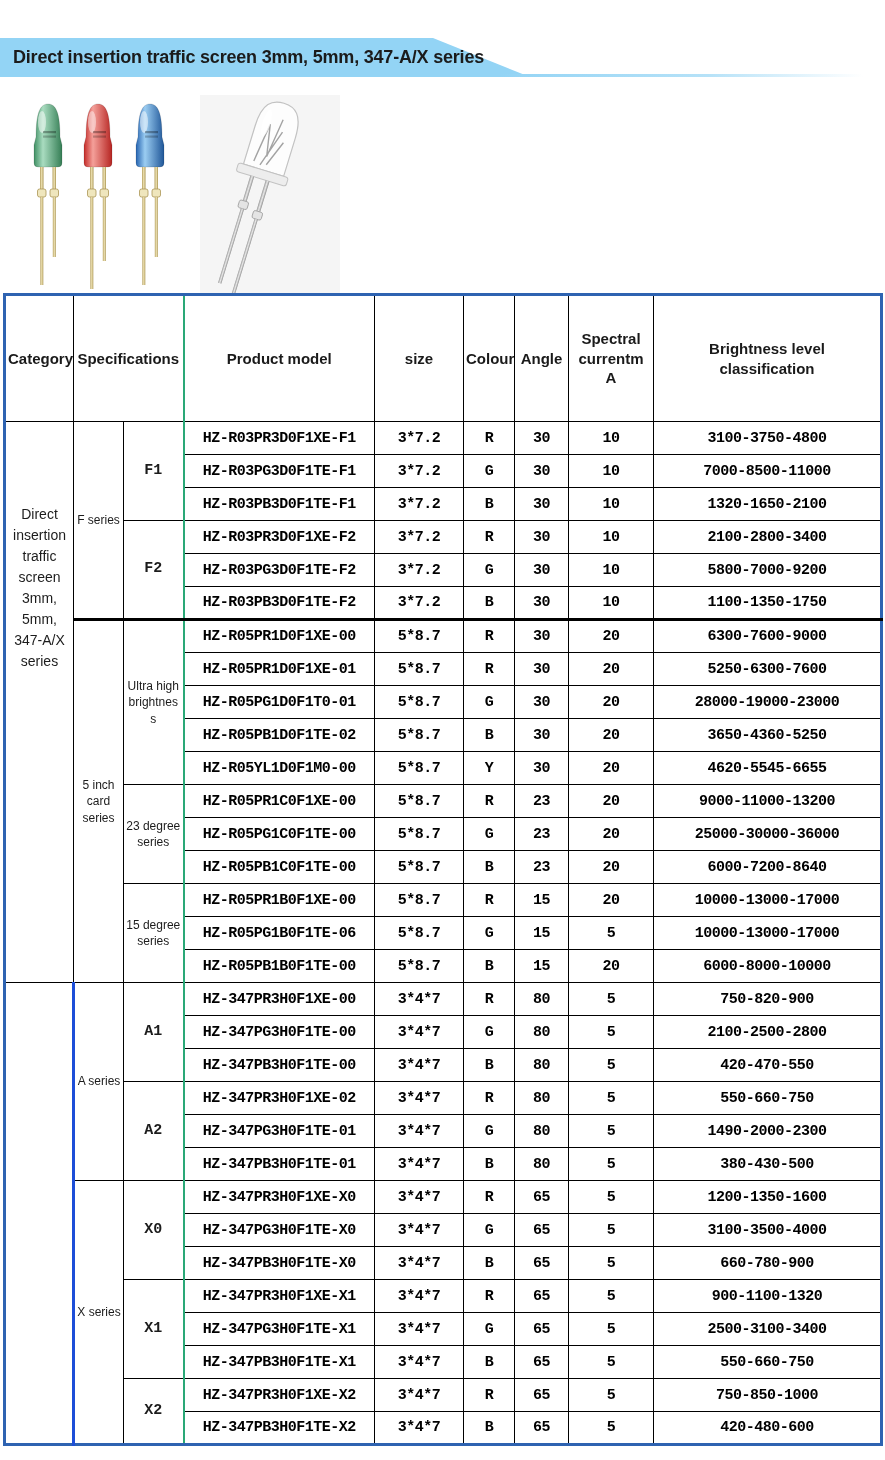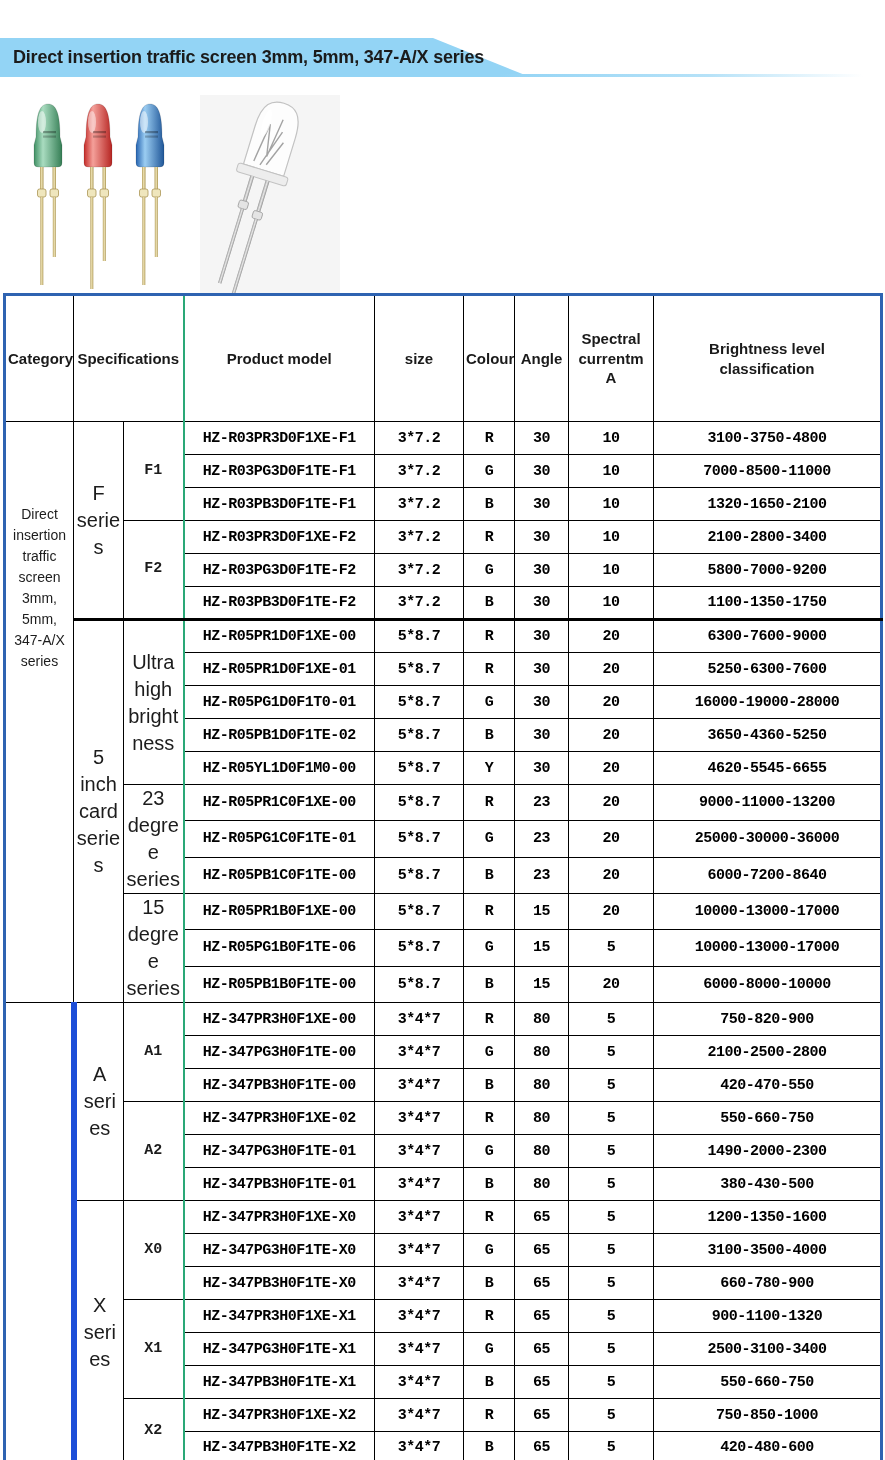--- a/index.html
+++ b/index.html
@@ -39,33 +39,33 @@
     color:#000; vertical-align:middle; text-align:center;
   }
   .spec thead tr { height:127px; }
   .spec tbody tr { height:33px; }
   .spec th { font-size:15px; font-weight:700; line-height:1.3; color:#1a1a1a; }
   .spec th.thin { font-weight:700;text-align:center; }
   .spec th.pre { white-space:pre-line; }
   .spec th.bright-h { padding:0 32px; }
   .green-left { border-left:2px solid #2aa877 !important; }
   tr.sect > td { border-top:3px solid #000; }
-  td.thick-left { border-left:6px solid #1d4ed8; }
+  td.thick-left { border-left:3px solid #1d4ed8; }
 
   td.data {
     font-family:"Liberation Mono","DejaVu Sans Mono",monospace;
     font-weight:700; font-size:15px; letter-spacing:-0.5px; white-space:nowrap;
   }
   td.cat {
     font-size:14px; line-height:1.5; color:#1c1c1c;
     vertical-align:top; padding-top:82px; overflow-wrap:break-word;
   }
   td.cat-b { vertical-align:middle; padding-top:0; }
   td.spec1, td.spec2 {
-    font-size:20px; line-height:1.35; color:#1c1c1c; overflow-wrap:break-word;
+    font-size:12px; line-height:1.35; color:#1c1c1c; overflow-wrap:break-word;
   }
   td.code { font-family:"Liberation Mono","DejaVu Sans Mono",monospace; font-weight:700; font-size:15px; }
 </style>
 </head>
 <body>
 
 <div class="banner">
   <div class="banner-solid"></div>
   <div class="banner-tail"></div>
   <div class="banner-title">Direct insertion traffic screen 3mm, 5mm, 347-A/X series</div>
@@ -251,21 +251,21 @@
         <td class="data">30</td>
         <td class="data">20</td>
         <td class="data">5250-6300-7600</td>
       </tr>
       <tr>
         <td class="data green-left">HZ-R05PG1D0F1T0-01</td>
         <td class="data">5*8.7</td>
         <td class="data">G</td>
         <td class="data">30</td>
         <td class="data">20</td>
-        <td class="data">16000-19000-28000</td>
+        <td class="data">28000-19000-23000</td>
       </tr>
       <tr>
         <td class="data green-left">HZ-R05PB1D0F1TE-02</td>
         <td class="data">5*8.7</td>
         <td class="data">B</td>
         <td class="data">30</td>
         <td class="data">20</td>
         <td class="data">3650-4360-5250</td>
       </tr>
       <tr>
@@ -279,21 +279,21 @@
       <tr>
         <td class="spec2" rowspan="3">23 degree series</td>
         <td class="data green-left">HZ-R05PR1C0F1XE-00</td>
         <td class="data">5*8.7</td>
         <td class="data">R</td>
         <td class="data">23</td>
         <td class="data">20</td>
         <td class="data">9000-11000-13200</td>
       </tr>
       <tr>
-        <td class="data green-left">HZ-R05PG1C0F1TE-01</td>
+        <td class="data green-left">HZ-R05PG1C0F1TE-00</td>
         <td class="data">5*8.7</td>
         <td class="data">G</td>
         <td class="data">23</td>
         <td class="data">20</td>
         <td class="data">25000-30000-36000</td>
       </tr>
       <tr>
         <td class="data green-left">HZ-R05PB1C0F1TE-00</td>
         <td class="data">5*8.7</td>
         <td class="data">B</td>

